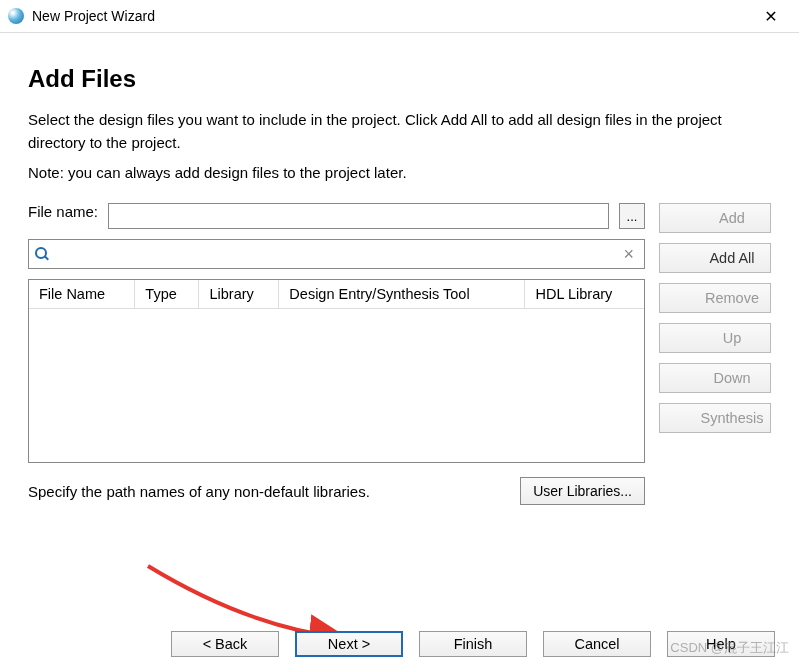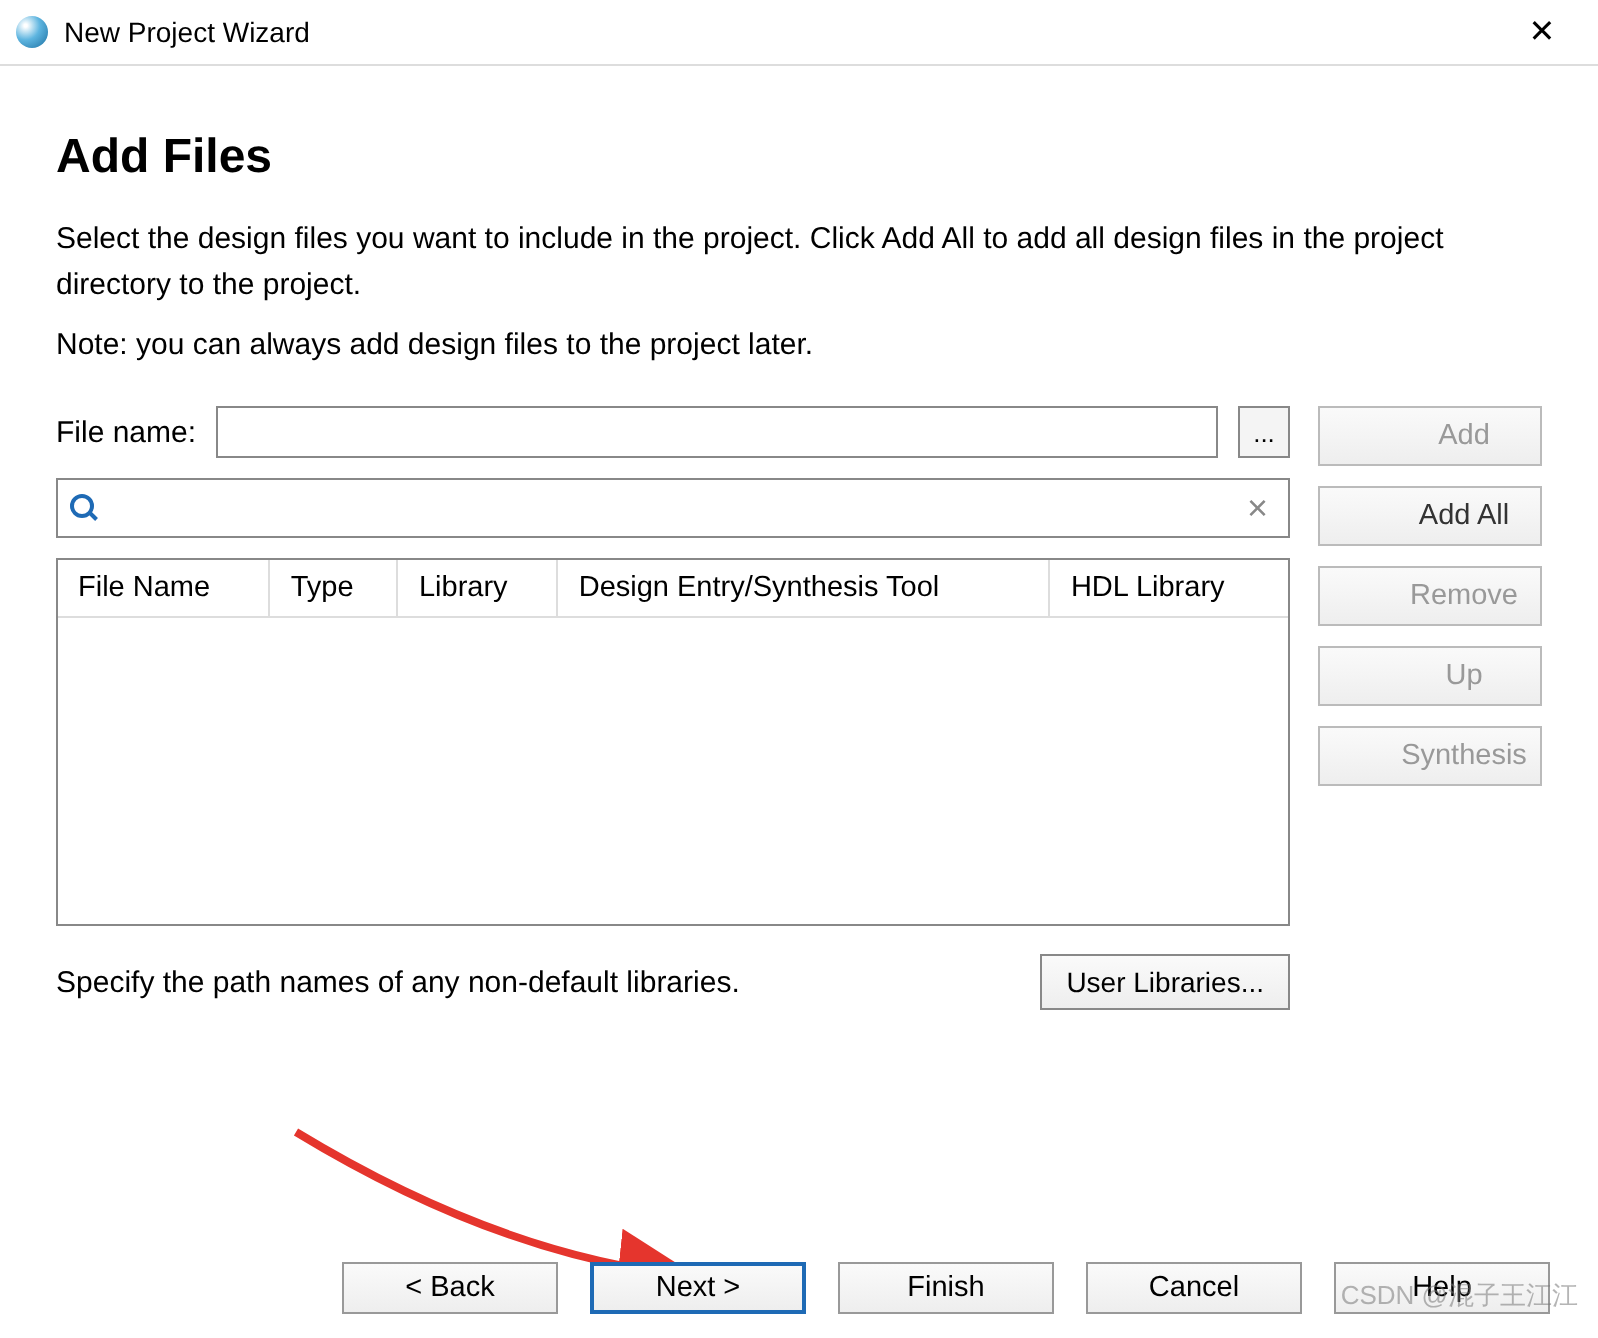--- a/index.html
+++ b/index.html
@@ -52,21 +52,20 @@
   }
   .main-grid {
     display: grid;
     grid-template-columns: 1fr 112px;
     column-gap: 14px;
   }
   .left-col {}
   .right-col { display: flex; flex-direction: column; gap: 10px; }
   .filerow {
     display: flex;
-    align-items: center;
     gap: 10px;
     margin-bottom: 10px;
   }
   .filerow label { font-size: 15px; white-space: nowrap; }
   .filerow input[type=text] {
     flex: 1;
     height: 26px;
     border: 1px solid #888;
     padding: 0 4px;
     font-size: 14px;
@@ -243,20 +242,21 @@
         <span>Specify the path names of any non-default libraries.</span>
         <button class="lib-btn">User Libraries...</button>
       </div>
     </div>
 
     <div class="right-col">
       <button class="side-btn disabled">Add</button>
       <button class="side-btn">Add All</button>
       <button class="side-btn disabled">Remove</button>
       <button class="side-btn disabled">Up</button>
+      <button class="side-btn disabled">Down</button>
       <button class="side-btn disabled">Synthesis</button>
     </div>
   </div>
 </div>
 
 <svg class="arrow" width="230" height="90">
   <defs>
     <marker id="ah" markerWidth="12" markerHeight="12" refX="9" refY="5" orient="auto">
       <path d="M0,0 L10,5 L0,10 Z" fill="#e5352d"></path>
     </marker>

